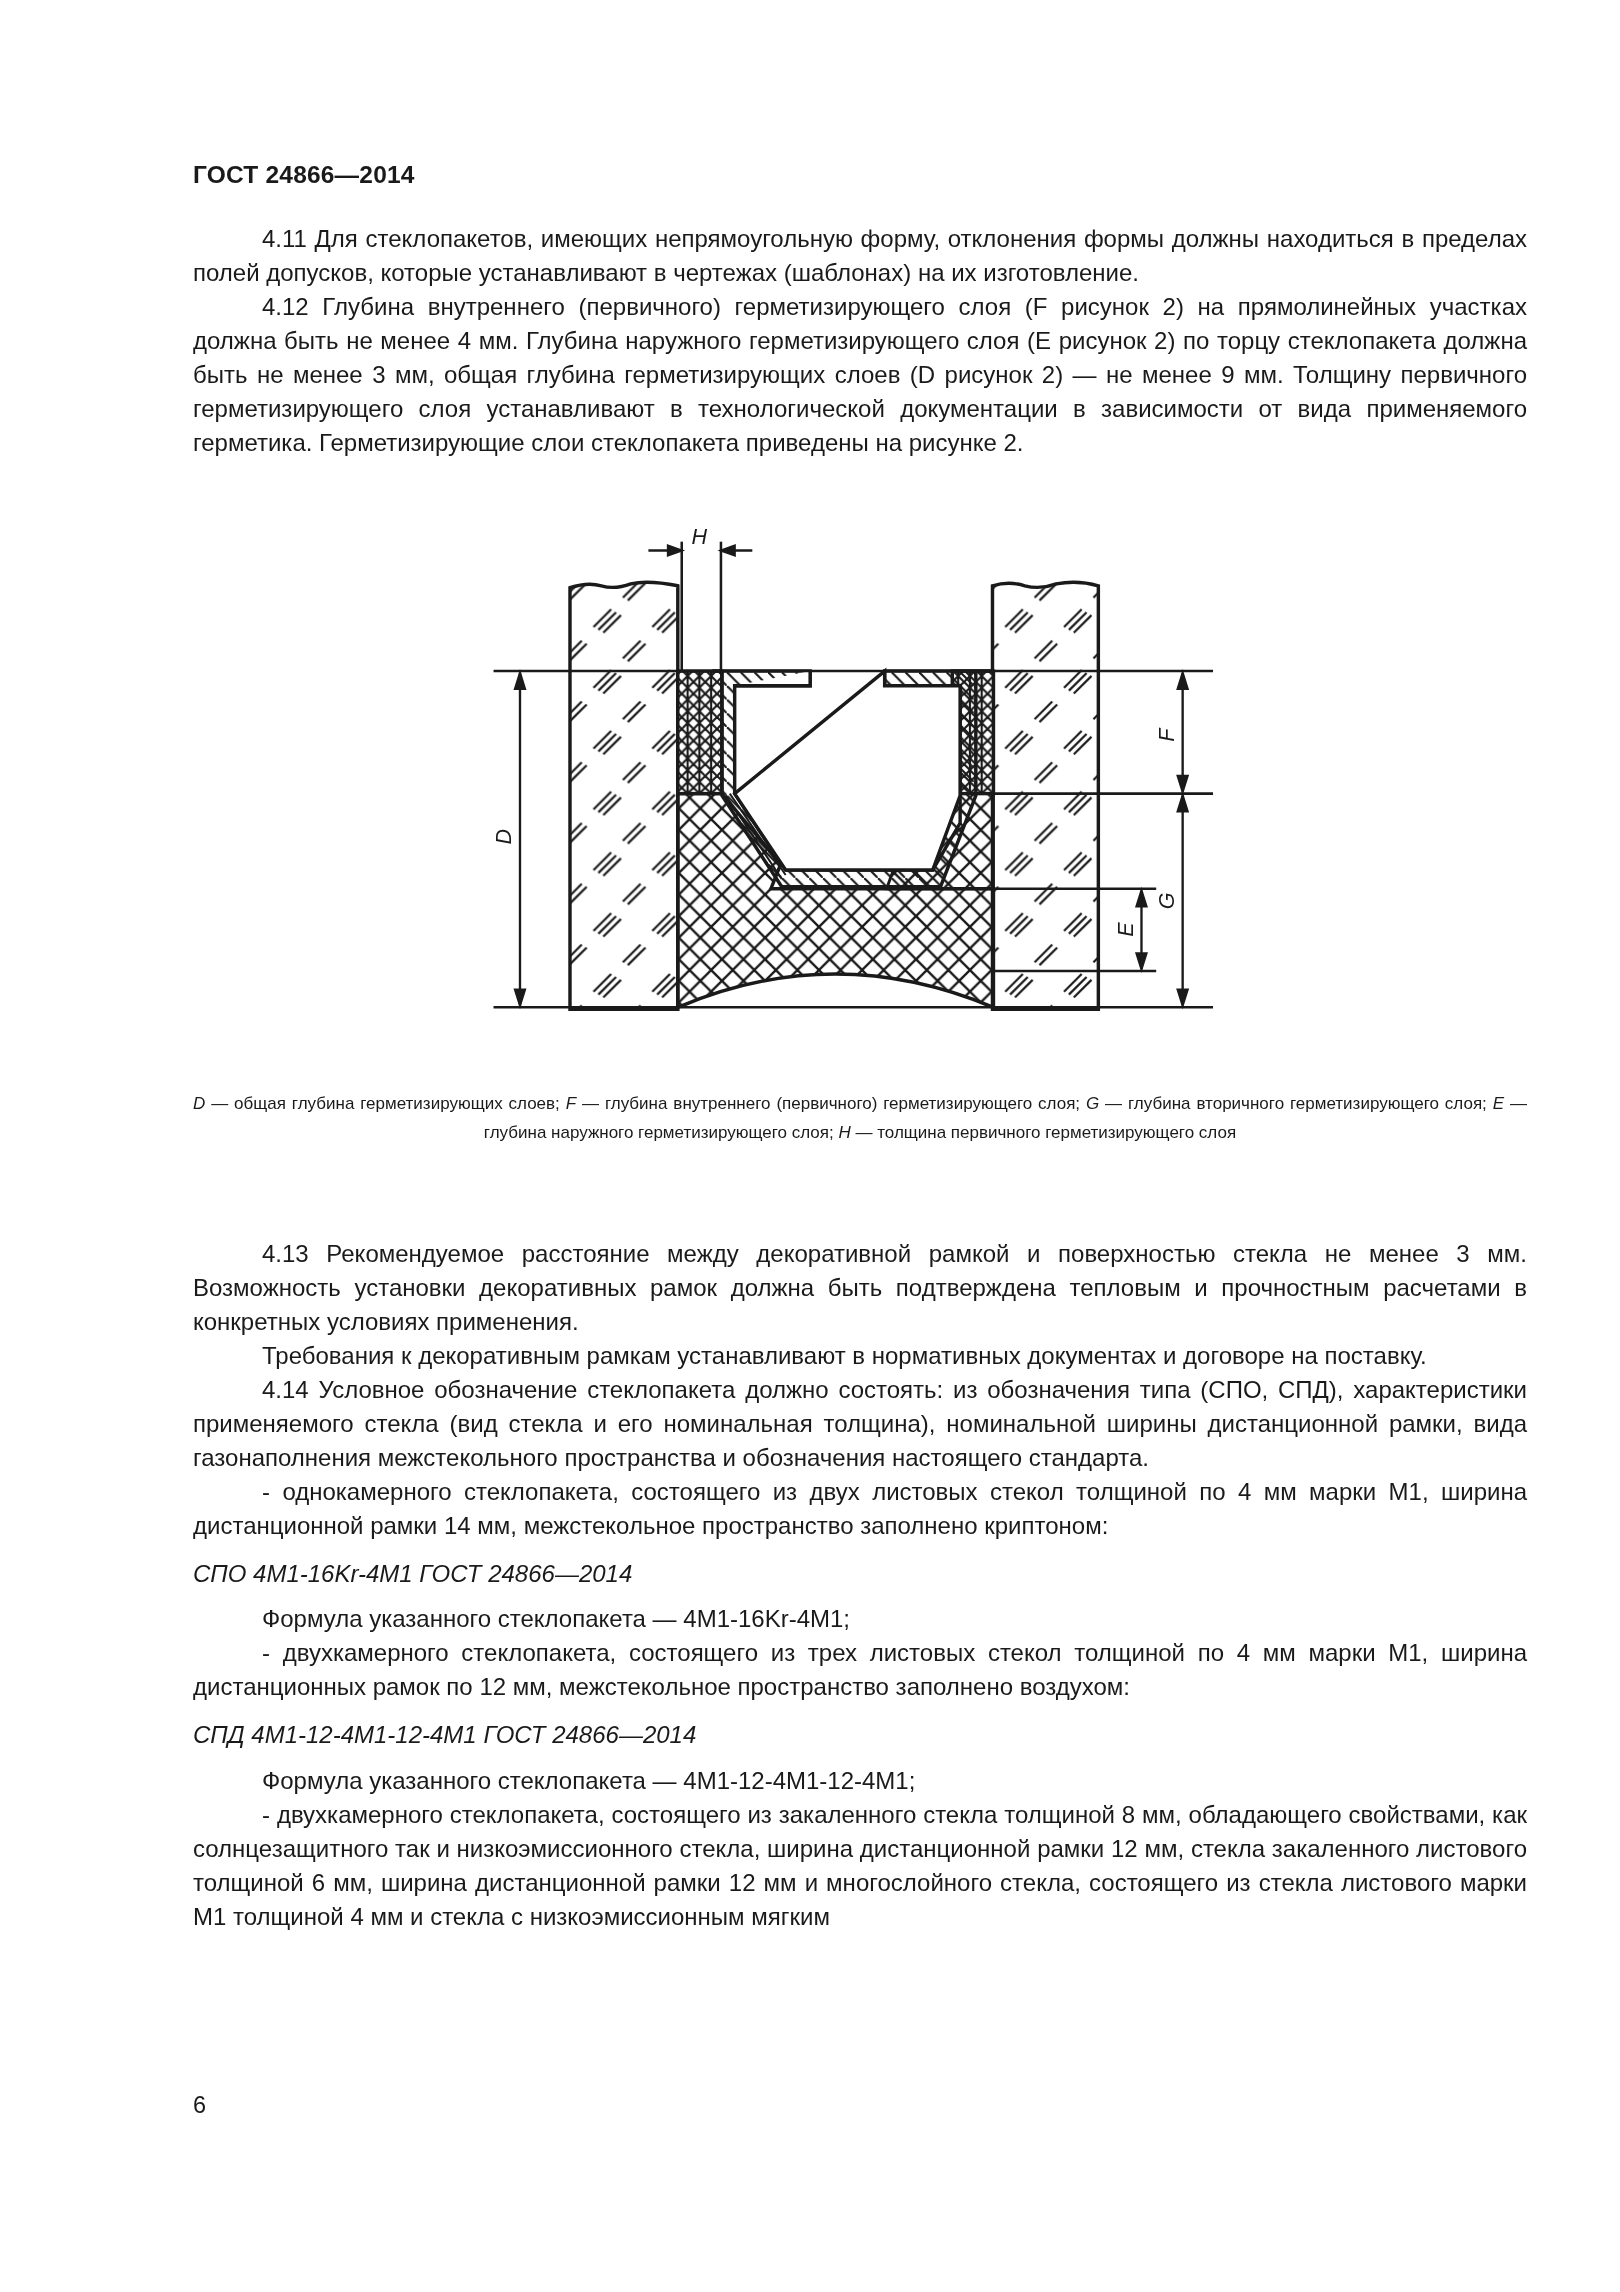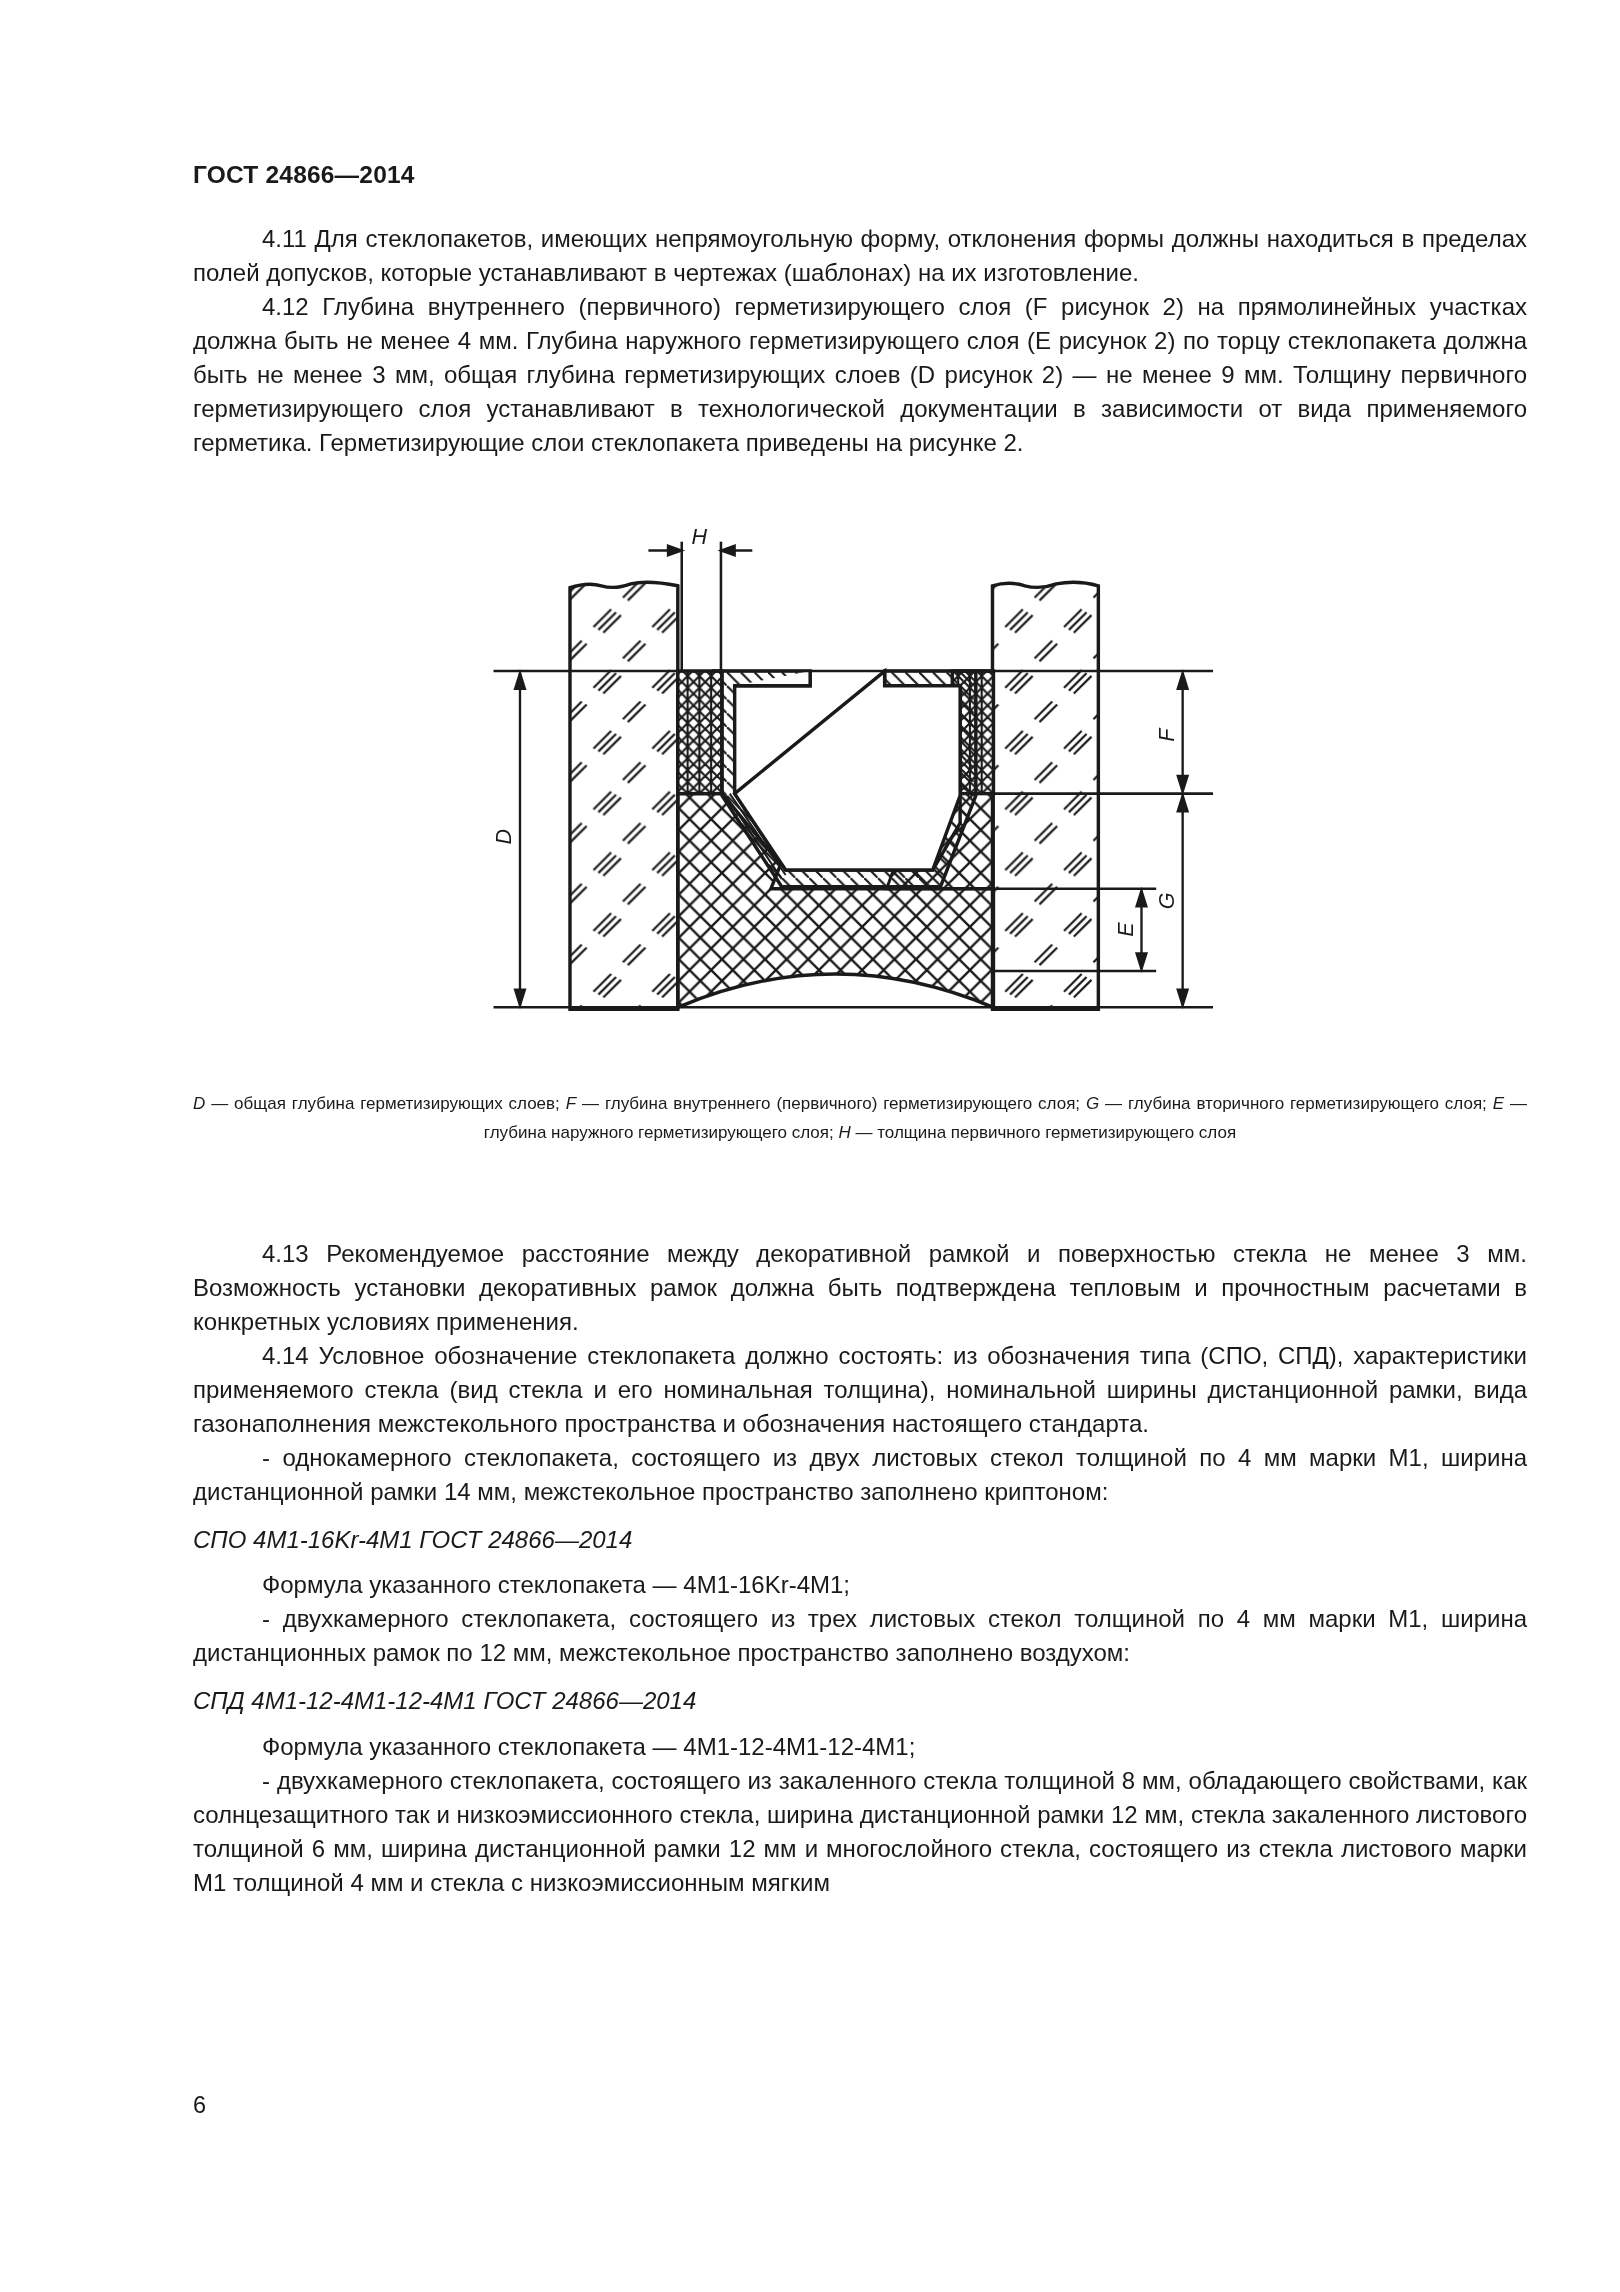--- a/index.html
+++ b/index.html
@@ -126,20 +126,21 @@
     <text class="dim-label" transform="translate(1156,956) rotate(-90)">E</text>
   </svg>
 
   <div class="fig-legend">
     <i>D</i><span> — общая глубина герметизирующих слоев; </span><i>F</i><span> — глубина внутреннего (первичного) герметизирующего слоя; </span><i>G</i><span> — глубина вторичного герметизирующего слоя; </span><i>E</i><span> — глубина наружного герметизирующего слоя; </span><i>H</i><span> — толщина первичного герметизирующего слоя</span>
   </div>
 
 
   <div class="text-block" style="top:1237px;">
     <p>4.13 Рекомендуемое расстояние между декоративной рамкой и поверхностью стекла не менее 3 мм. Возможность установки декоративных рамок должна быть подтверждена тепловым и прочностным расчетами в конкретных условиях применения.</p>
+    <p>Требования к декоративным рамкам устанавливают в нормативных документах и договоре на поставку.</p>
     <p>4.14 Условное обозначение стеклопакета должно состоять: из обозначения типа (СПО, СПД), характеристики применяемого стекла (вид стекла и его номинальная толщина), номинальной ширины дистанционной рамки, вида газонаполнения межстекольного пространства и обозначения настоящего стандарта.</p>
     <p>-  однокамерного стеклопакета, состоящего из двух листовых стекол толщиной по 4 мм марки М1, ширина дистанционной рамки 14 мм, межстекольное пространство заполнено криптоном:</p>
     <p class="center-italic" style="margin:13.7px 0 11.8px;">СПО 4М1-16Kr-4М1 ГОСТ 24866—2014</p>
     <p>Формула указанного стеклопакета — 4М1-16Kr-4М1;</p>
     <p>-  двухкамерного стеклопакета, состоящего из трех листовых стекол толщиной по 4 мм марки М1, ширина дистанционных рамок по 12 мм, межстекольное пространство заполнено воздухом:</p>
     <p class="center-italic" style="margin:13.7px 0 11.8px;">СПД 4М1-12-4М1-12-4М1 ГОСТ 24866—2014</p>
     <p>Формула указанного стеклопакета — 4М1-12-4М1-12-4М1;</p>
     <p>-  двухкамерного стеклопакета, состоящего из закаленного стекла толщиной 8 мм, обладающего свойствами, как солнцезащитного так и низкоэмиссионного стекла, ширина дистанционной рамки 12 мм, стекла закаленного листового толщиной 6 мм, ширина дистанционной рамки 12 мм и многослойного стекла, состоящего из стекла листового марки М1 толщиной 4 мм и стекла с низкоэмиссионным мягким</p>
   </div>
 

